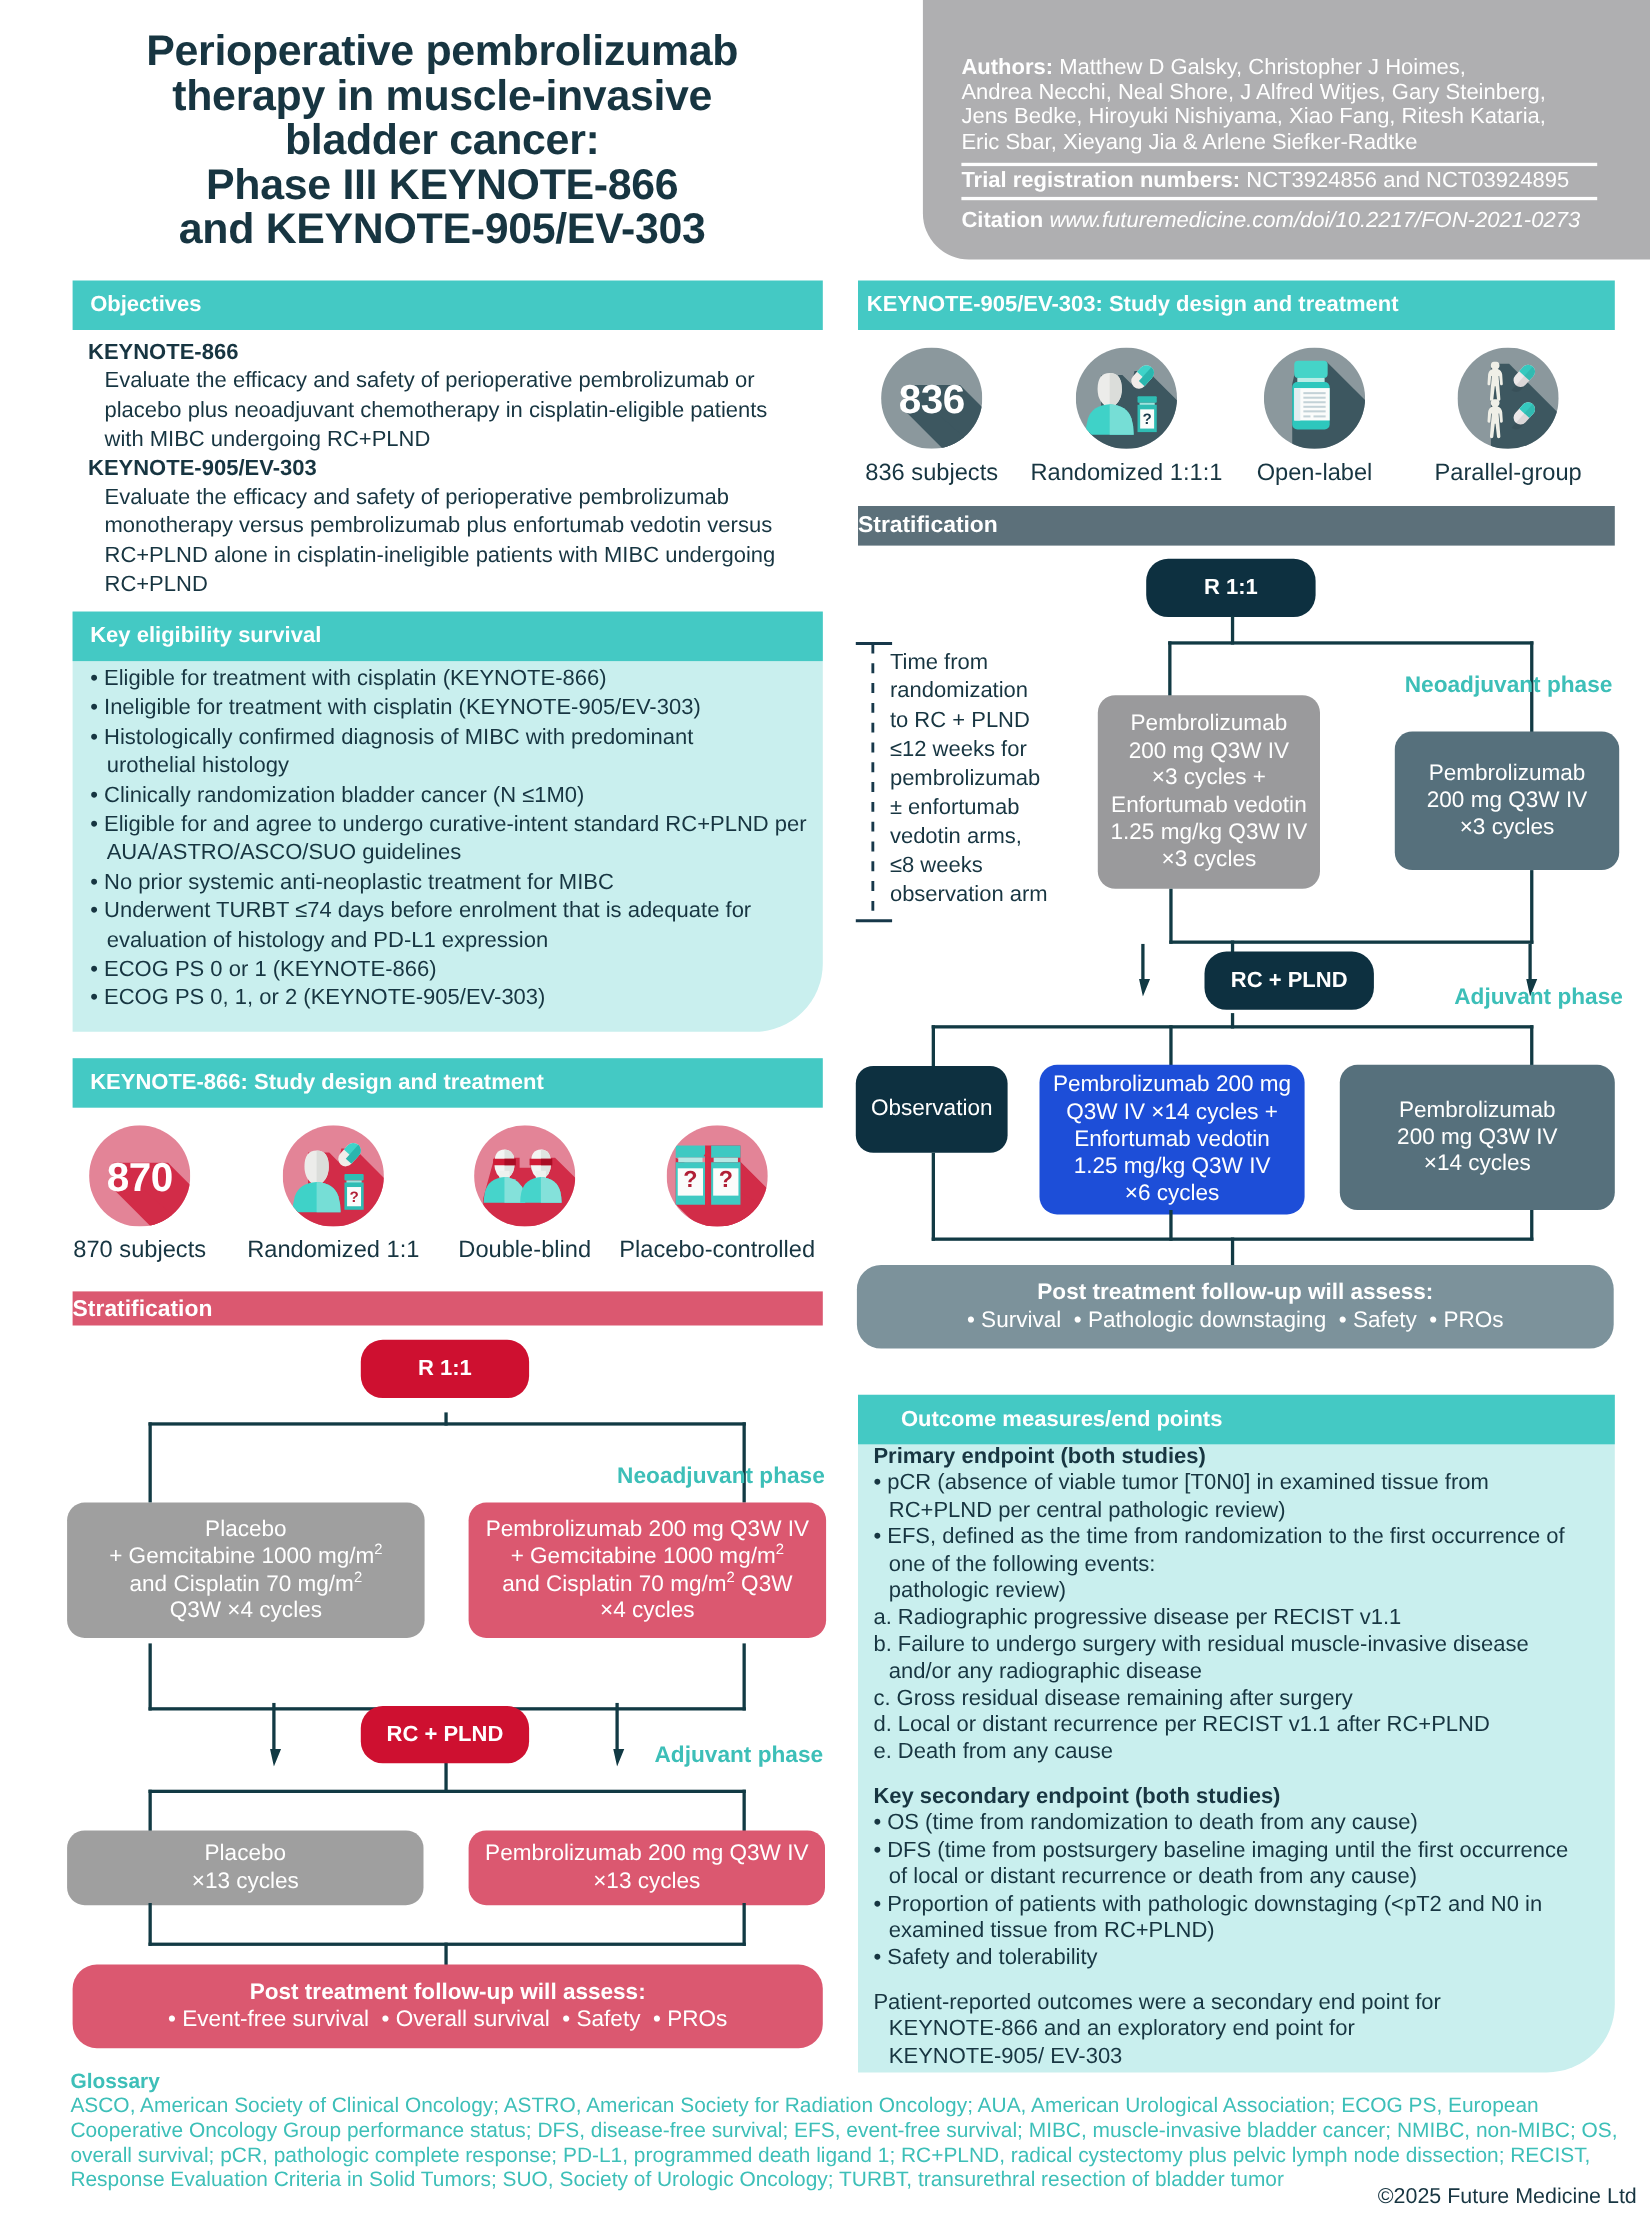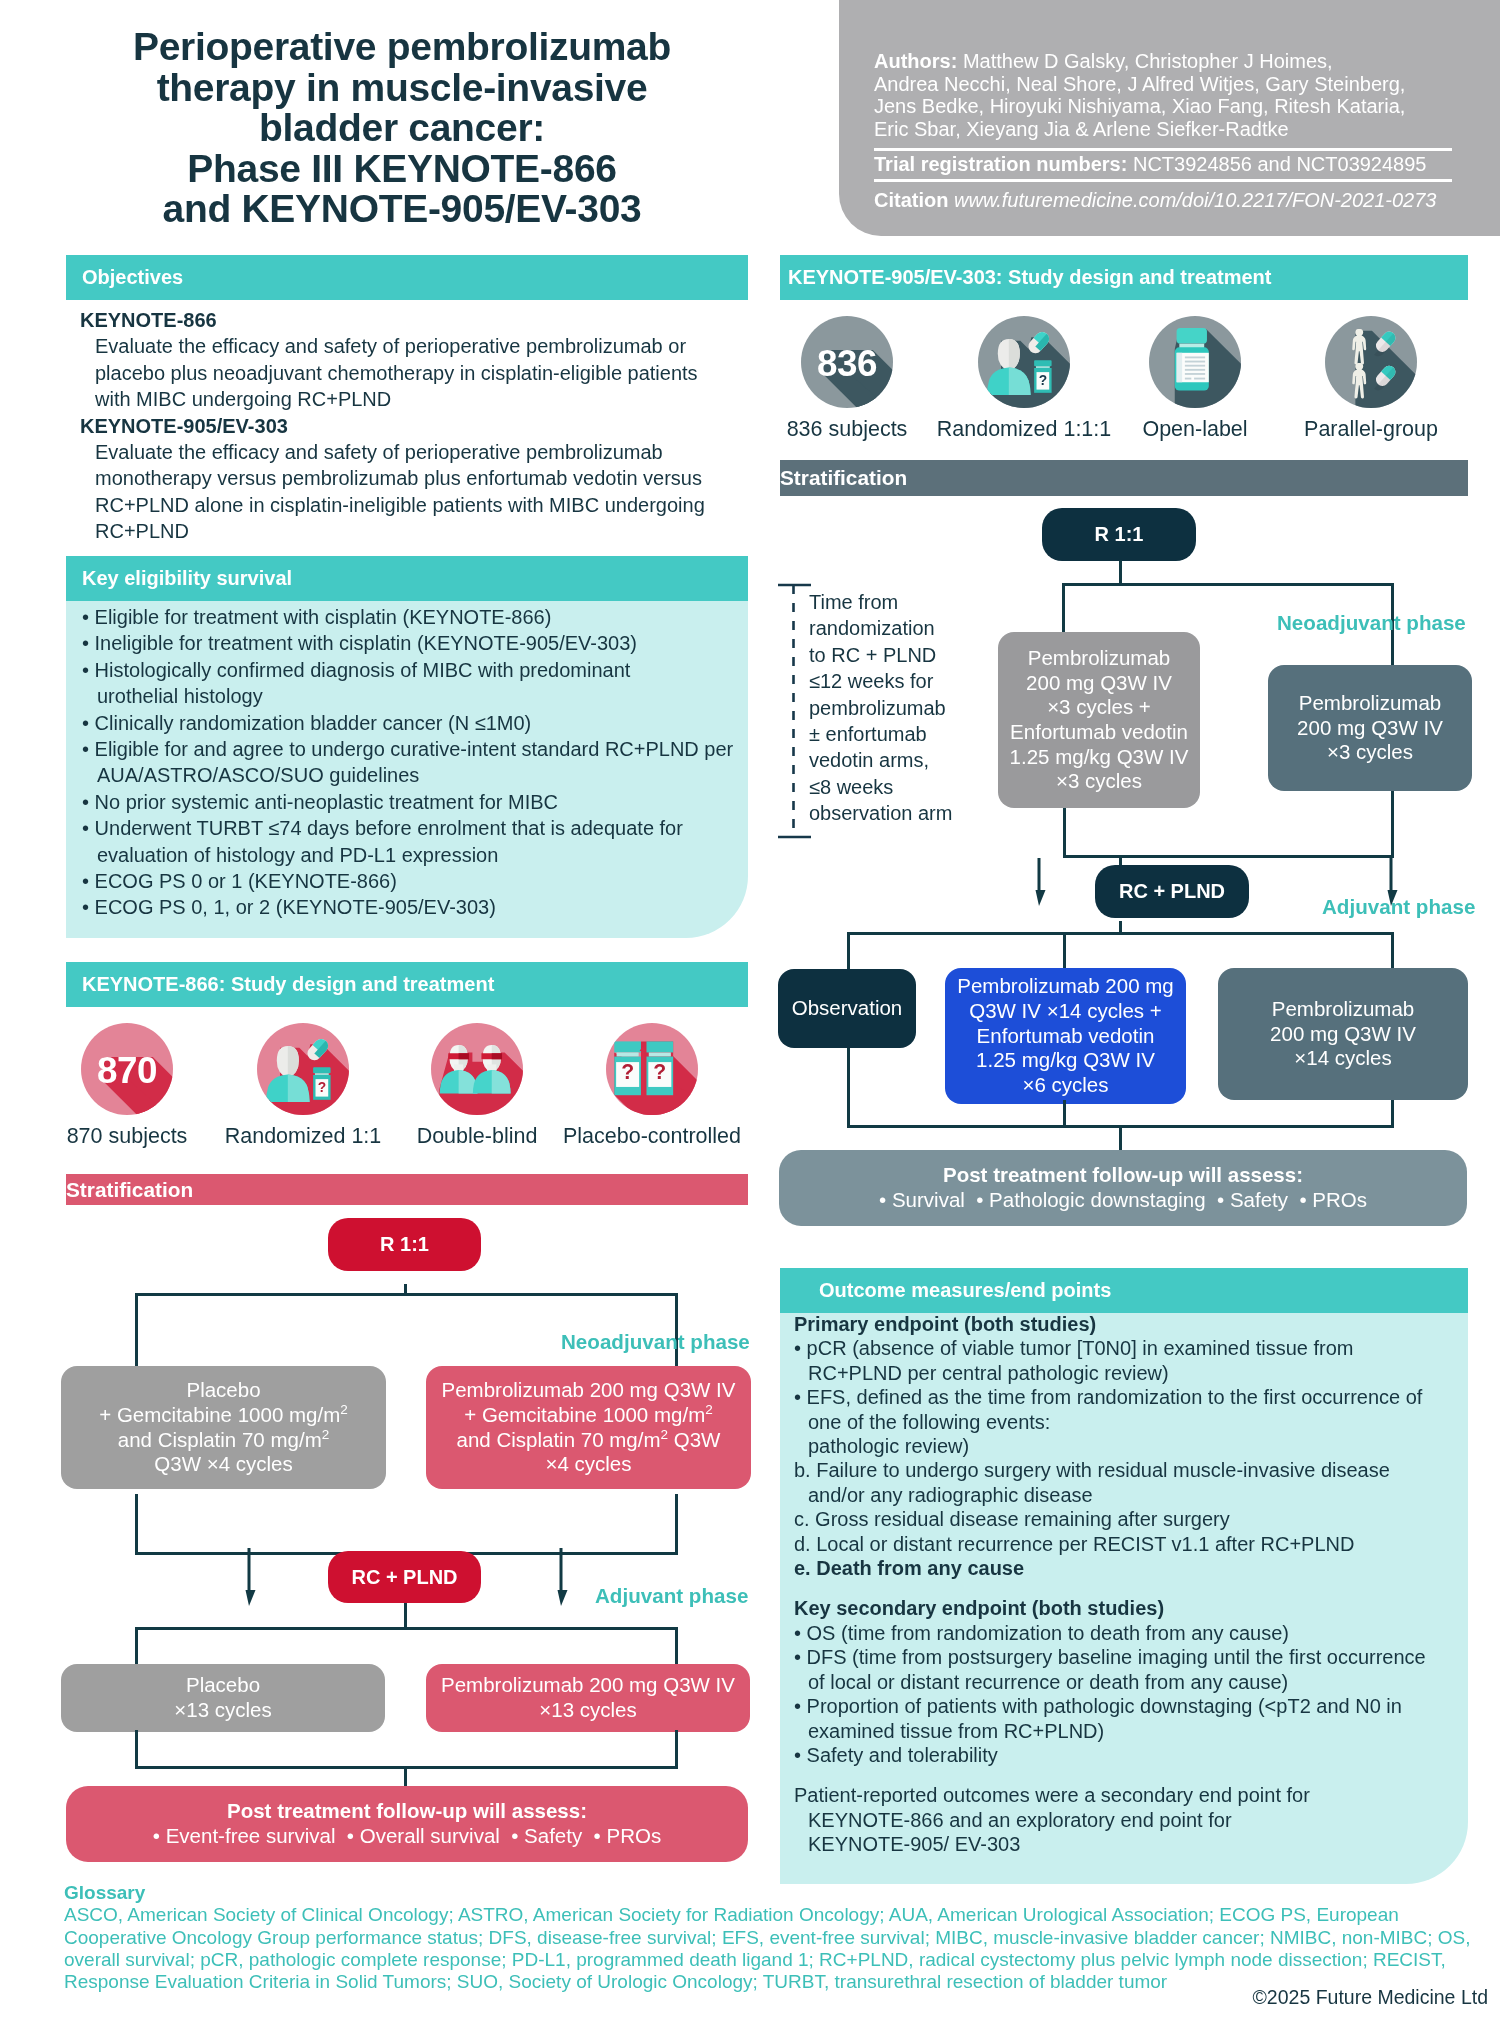--- a/index.html
+++ b/index.html
@@ -403,24 +403,25 @@
       <div>• Survival &nbsp;• Pathologic downstaging &nbsp;• Safety &nbsp;• PROs</div>
     </div>
 <div class="abs panel-teal" style="left:780px;top:1268px;width:688px;height:616px;border-bottom-right-radius:62px;"></div>
 <div class="abs sec-head sec-teal" style="left:780px;top:1268px;width:688px;height:45px;padding-left:39px;">
       <span>Outcome measures/end points</span>
     </div>
 <div class="abs outtext" style="left:794px;top:1312px;width:668px;">
       <div style="font-weight:bold;">Primary endpoint (both studies)</div>
       <div style="padding-left:14px;text-indent:-14px;">• pCR (absence of viable tumor [T0N0] in examined tissue from<br>RC+PLND per central pathologic review)</div>
       <div style="padding-left:14px;text-indent:-14px;">• EFS, defined as the time from randomization to the first occurrence of<br>one of the following events:<br>pathologic review)</div>
+      <div style="padding-left:14px;text-indent:-14px;">a. Radiographic progressive disease per RECIST v1.1</div>
       <div style="padding-left:14px;text-indent:-14px;">b. Failure to undergo surgery with residual muscle-invasive disease<br>and/or any radiographic disease</div>
       <div style="padding-left:14px;text-indent:-14px;">c. Gross residual disease remaining after surgery</div>
       <div style="padding-left:14px;text-indent:-14px;">d. Local or distant recurrence per RECIST v1.1 after RC+PLND</div>
-      <div style="padding-left:14px;text-indent:-14px;font-weight:bold;">e. Death from any cause</div>
+      <div style="padding-left:14px;text-indent:-14px;">e. Death from any cause</div>
       <div style="font-weight:bold;margin-top:16px;">Key secondary endpoint (both studies)</div>
       <div style="padding-left:14px;text-indent:-14px;">• OS (time from randomization to death from any cause)</div>
       <div style="padding-left:14px;text-indent:-14px;">• DFS (time from postsurgery baseline imaging until the first occurrence<br>of local or distant recurrence or death from any cause)</div>
       <div style="padding-left:14px;text-indent:-14px;">• Proportion of patients with pathologic downstaging (&lt;pT2 and N0 in<br>examined tissue from RC+PLND)</div>
       <div style="padding-left:14px;text-indent:-14px;">• Safety and tolerability</div>
       <div style="margin-top:16px;padding-left:14px;text-indent:-14px;">Patient-reported outcomes were a secondary end point for<br>KEYNOTE-866 and an exploratory end point for<br>KEYNOTE-905/ EV-303</div>
     </div>
 </div>
 
 </body></html>

